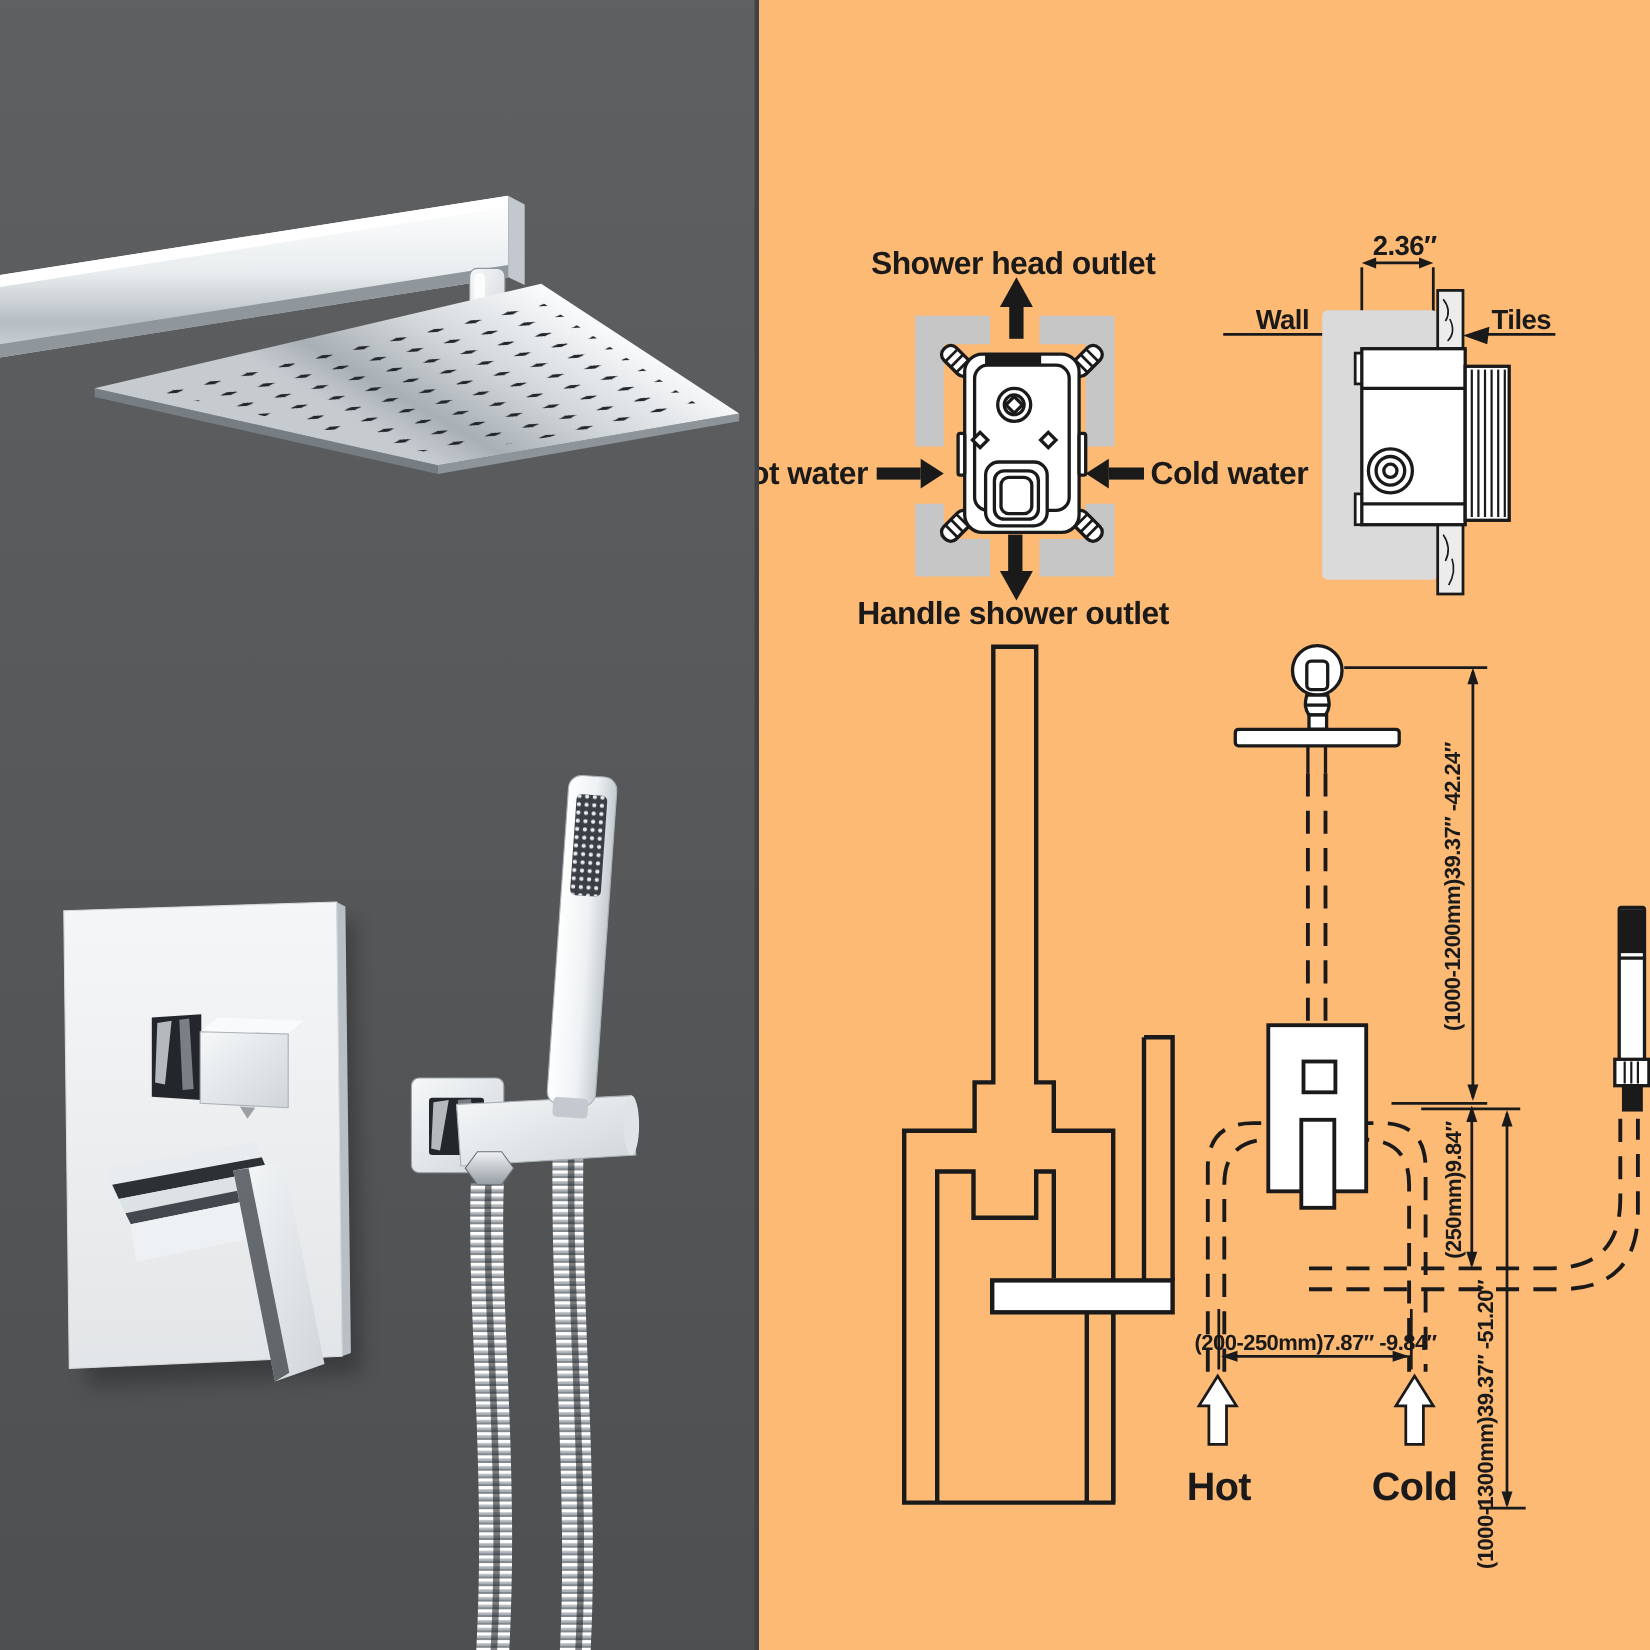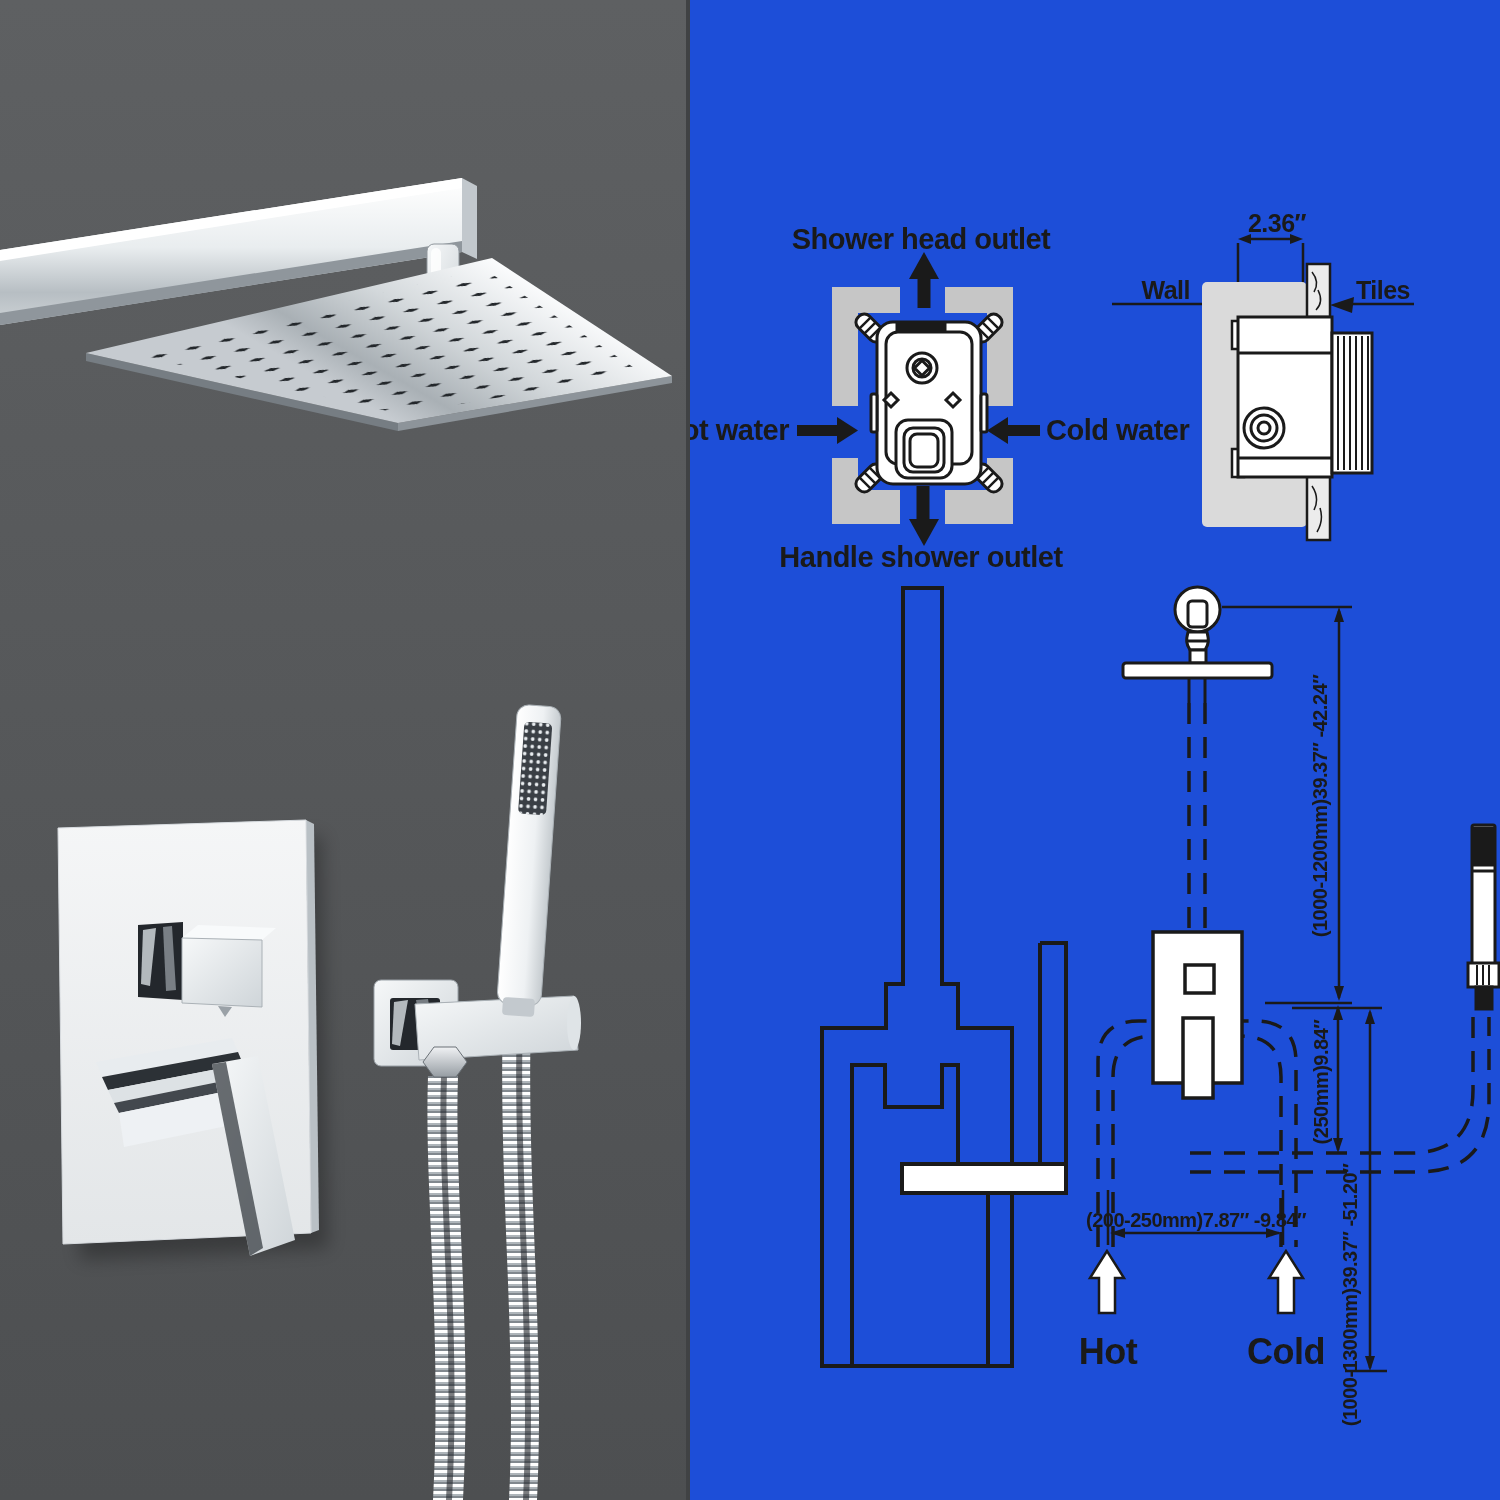--- a/index.html
+++ b/index.html
@@ -1,20 +1,20 @@
 <!DOCTYPE html>
 <html><head>
 <meta charset="utf-8">
 <style>
   html,body{margin:0;padding:0;background:#ffffff;}
   #canvas{position:relative;width:1500px;height:1500px;overflow:hidden;
           font-family:"Liberation Sans", sans-serif;}
   #photo-half{position:absolute;left:0;top:0;width:688px;height:1500px;}
   #divider{position:absolute;left:686px;top:0;width:4px;height:1500px;background:#404244;}
-  #diagram-half{position:absolute;left:690px;top:0;width:810px;height:1500px;background:#1d4ed8;text-align:center;}
+  #diagram-half{position:absolute;left:690px;top:0;width:810px;height:1500px;background:#fdba74;text-align:center;}
   svg{display:block;}
   .dlabel{font-weight:bold;fill:#1a1a1a;letter-spacing:-0.5px;}
 </style>
 </head>
 <body>
 
 <div id="canvas">
 
   <div id="photo-half">
     <svg width="688" height="1500" viewBox="0 0 688 1500">

